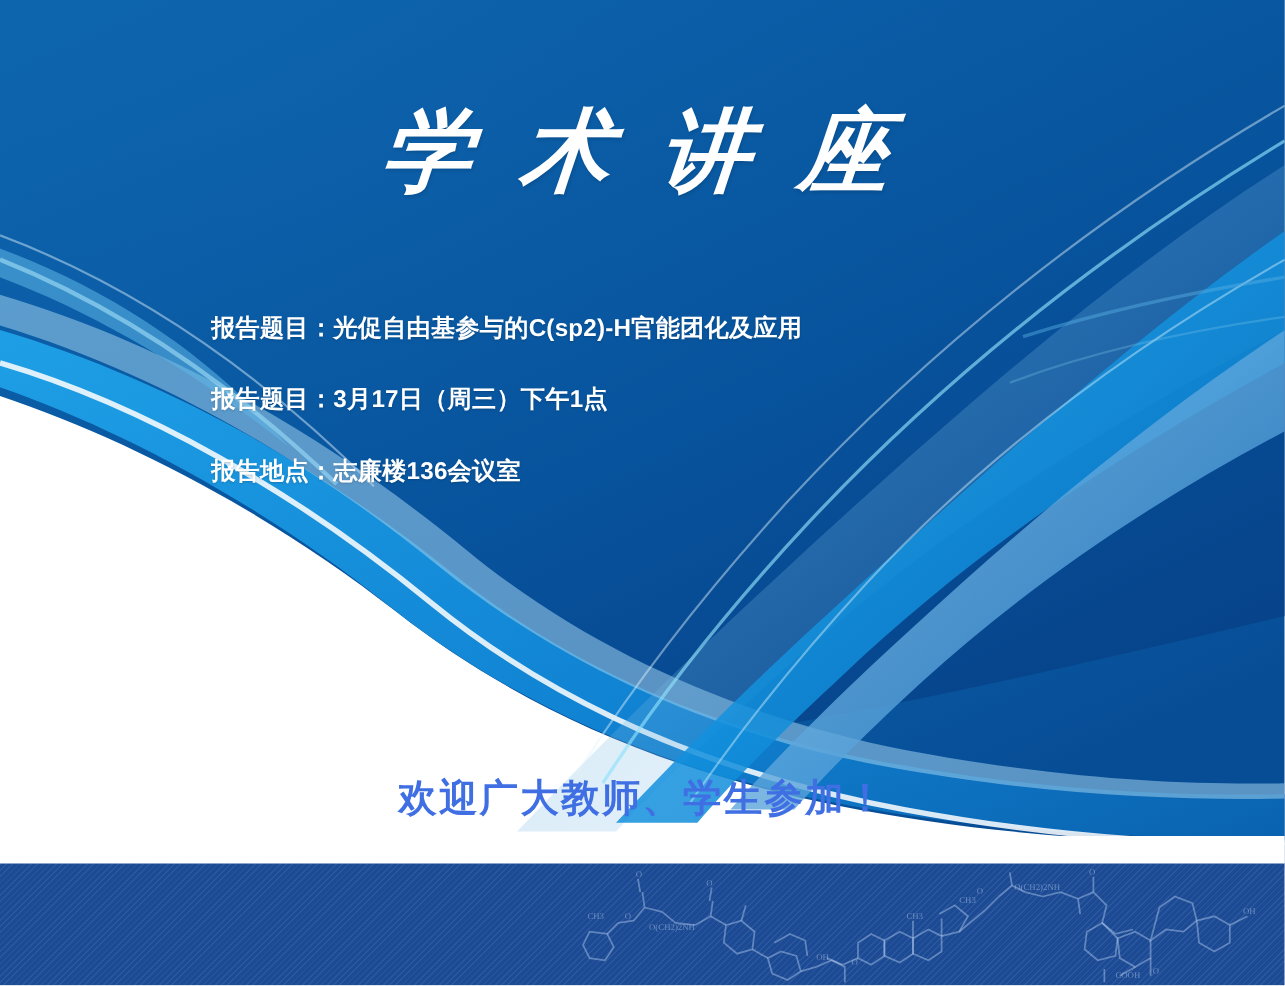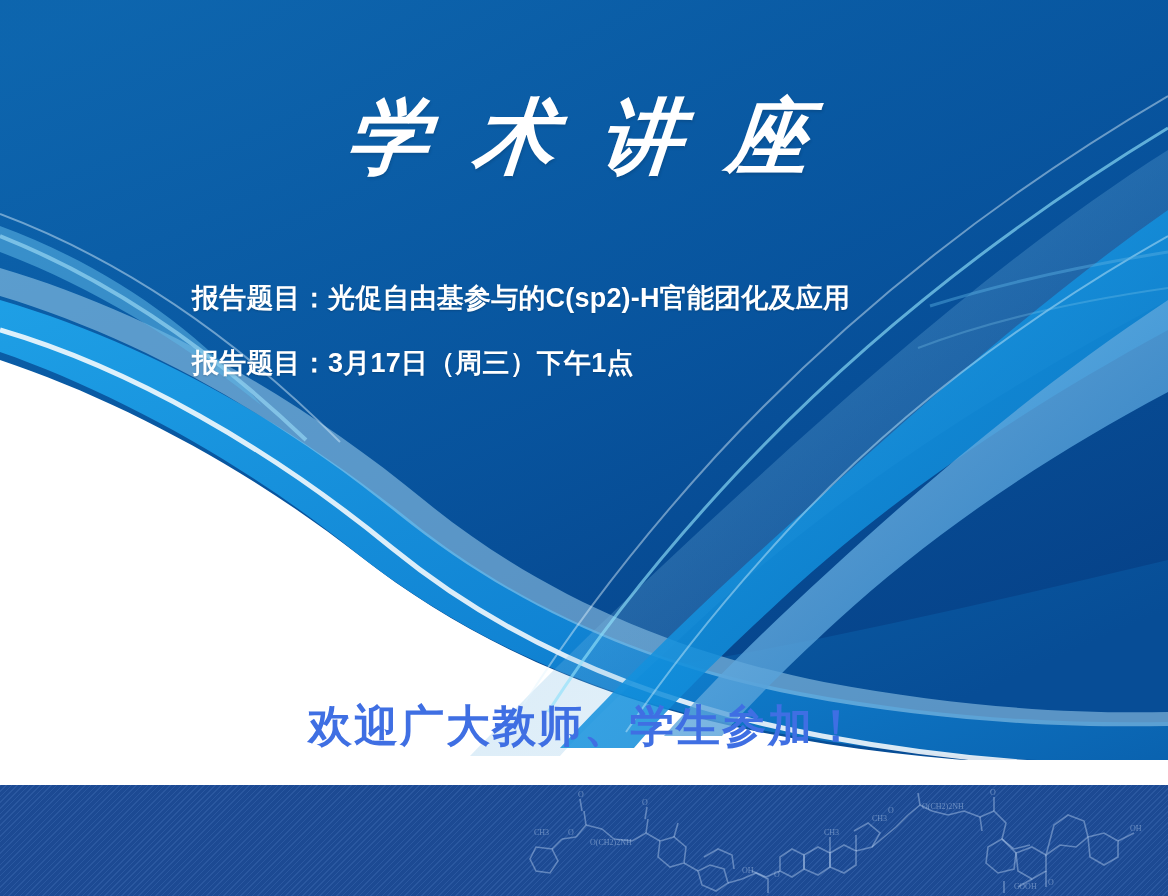--- a/index.html
+++ b/index.html
@@ -55,39 +55,39 @@
 
   
   #info-block {
     position: absolute;
     left: 192px;
     top: 277px;
     width: 920px;
   }
   .info-line {
     color: #ffffff;
-    font-size: 27px;
+    font-size: 22px;
     font-weight: 700;
     line-height: 42px;
     margin-bottom: 23px;
     white-space: nowrap;
     letter-spacing: 0.2px;
     text-shadow: 0 1px 2px rgba(0,0,0,0.18);
   }
   .info-line:last-child { margin-bottom: 0; }
 
   
   #welcome-note {
     position: absolute;
     left: 0;
     top: 697px;
     width: 1168px;
     text-align: center;
     color: #3F6FE3;
-    font-size: 44px;
+    font-size: 35px;
     font-weight: 700;
     letter-spacing: 2px;
     line-height: 58px;
     white-space: nowrap;
   }
 
   
   #bottom-band {
     position: absolute;
     left: 0;
@@ -237,20 +237,21 @@
     <rect x="0" y="760" width="1168" height="30" fill="#ffffff"></rect>
   </svg>
 
   <div class="content-layer">
 
     <div id="poster-title">学 术 讲 座</div>
 
     <div id="info-block">
       <div class="info-line">报告题目：光促自由基参与的C(sp2)-H官能团化及应用</div>
       <div class="info-line">报告题目：3月17日（周三）下午1点</div>
+      <div class="info-line">报告地点：志廉楼136会议室</div>
     </div>
 
     <div id="welcome-note">欢迎广大教师、学生参加！</div>
 
     <div id="bottom-band">
       <div id="band-hatch"></div>
       <svg id="chem-svg" viewBox="0 0 640 111" xmlns="http://www.w3.org/2000/svg">
         <g class="chem-stroke">
 
           <path d="M8,62 L2,74 L8,86 L22,88 L30,76 L24,64 Z"></path>

